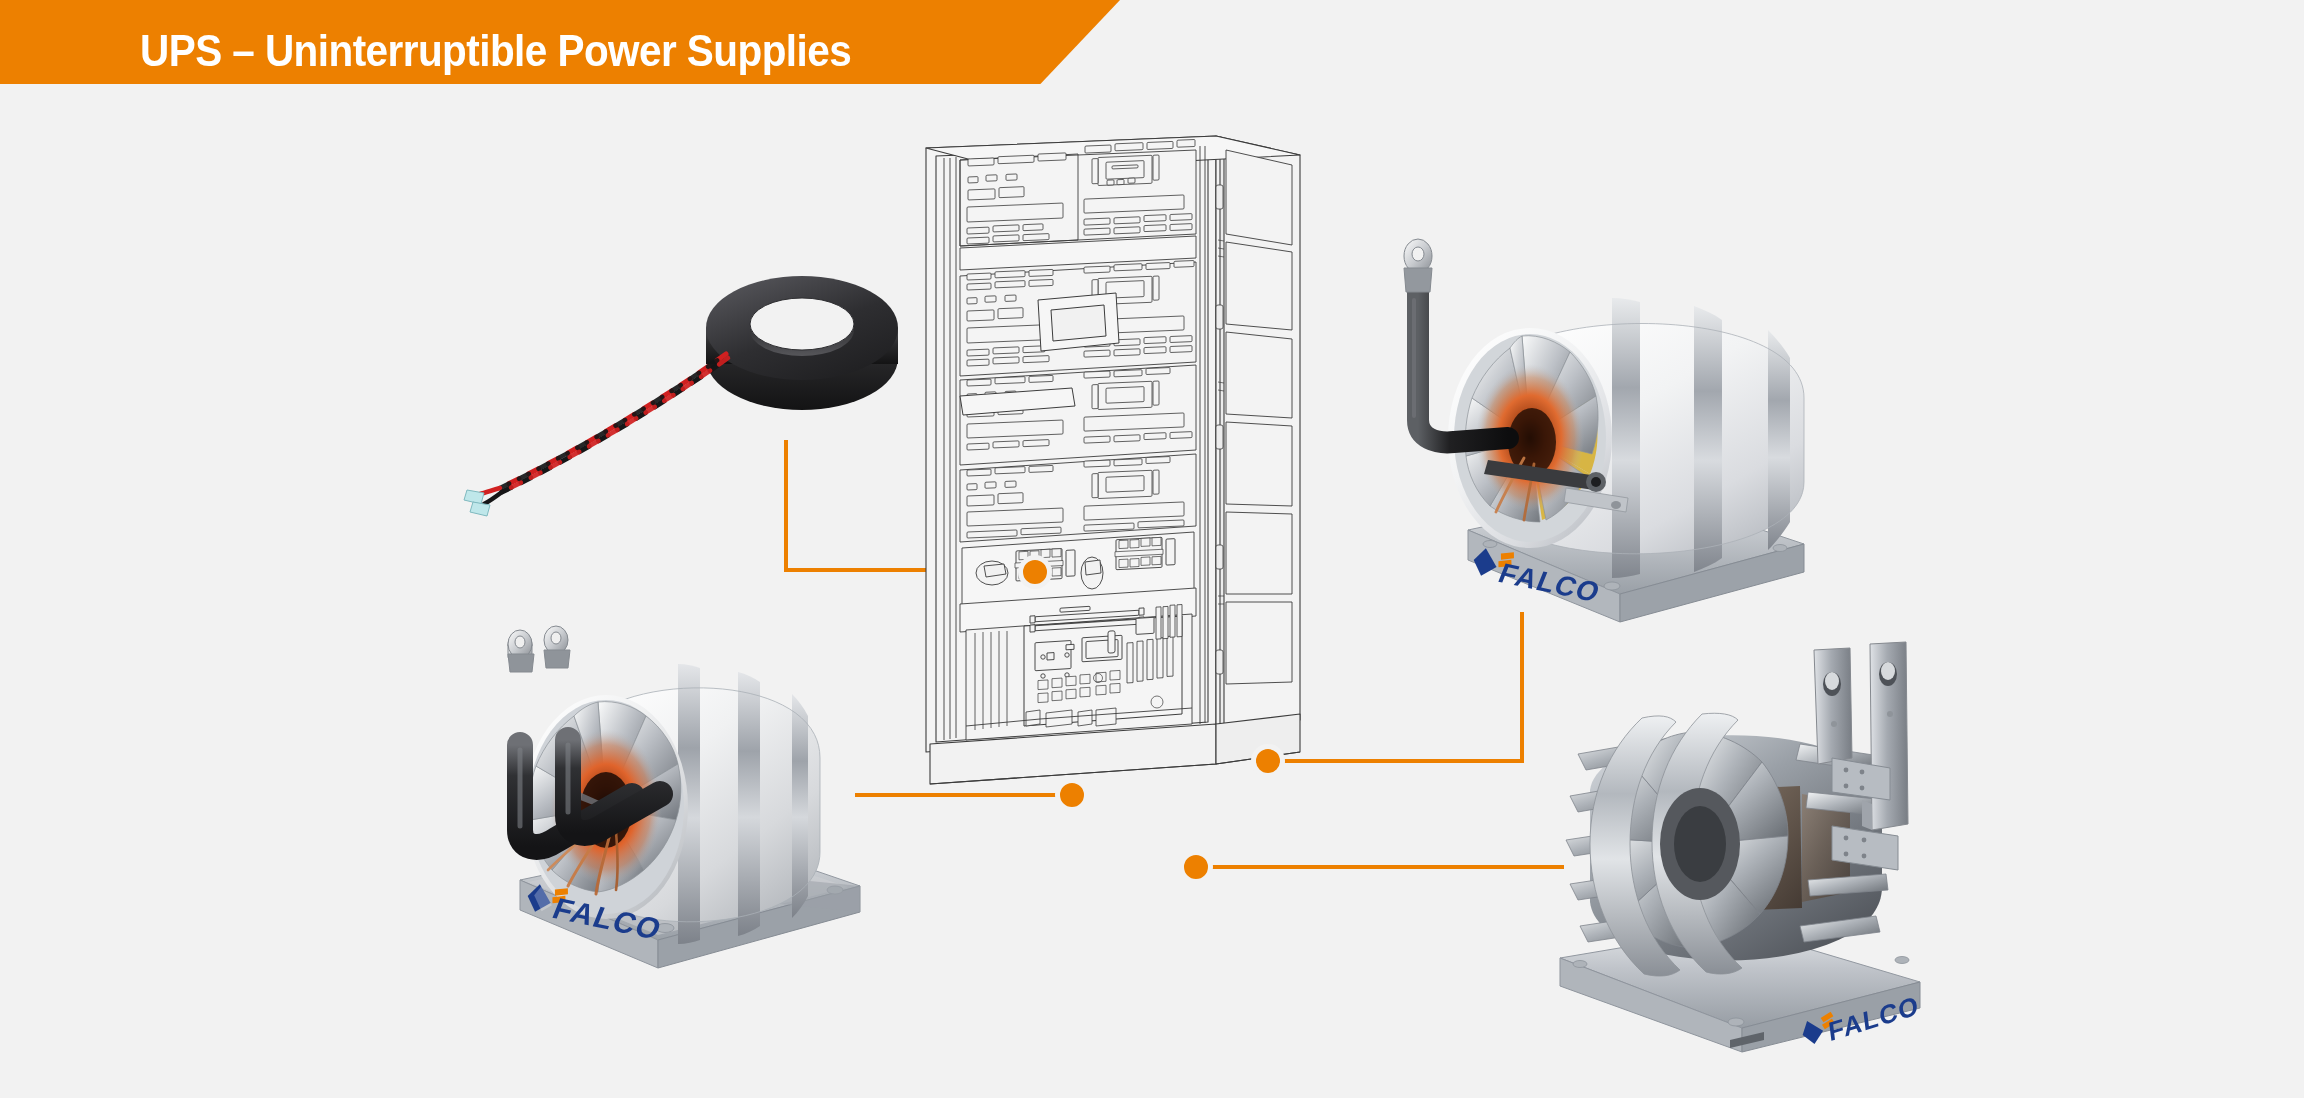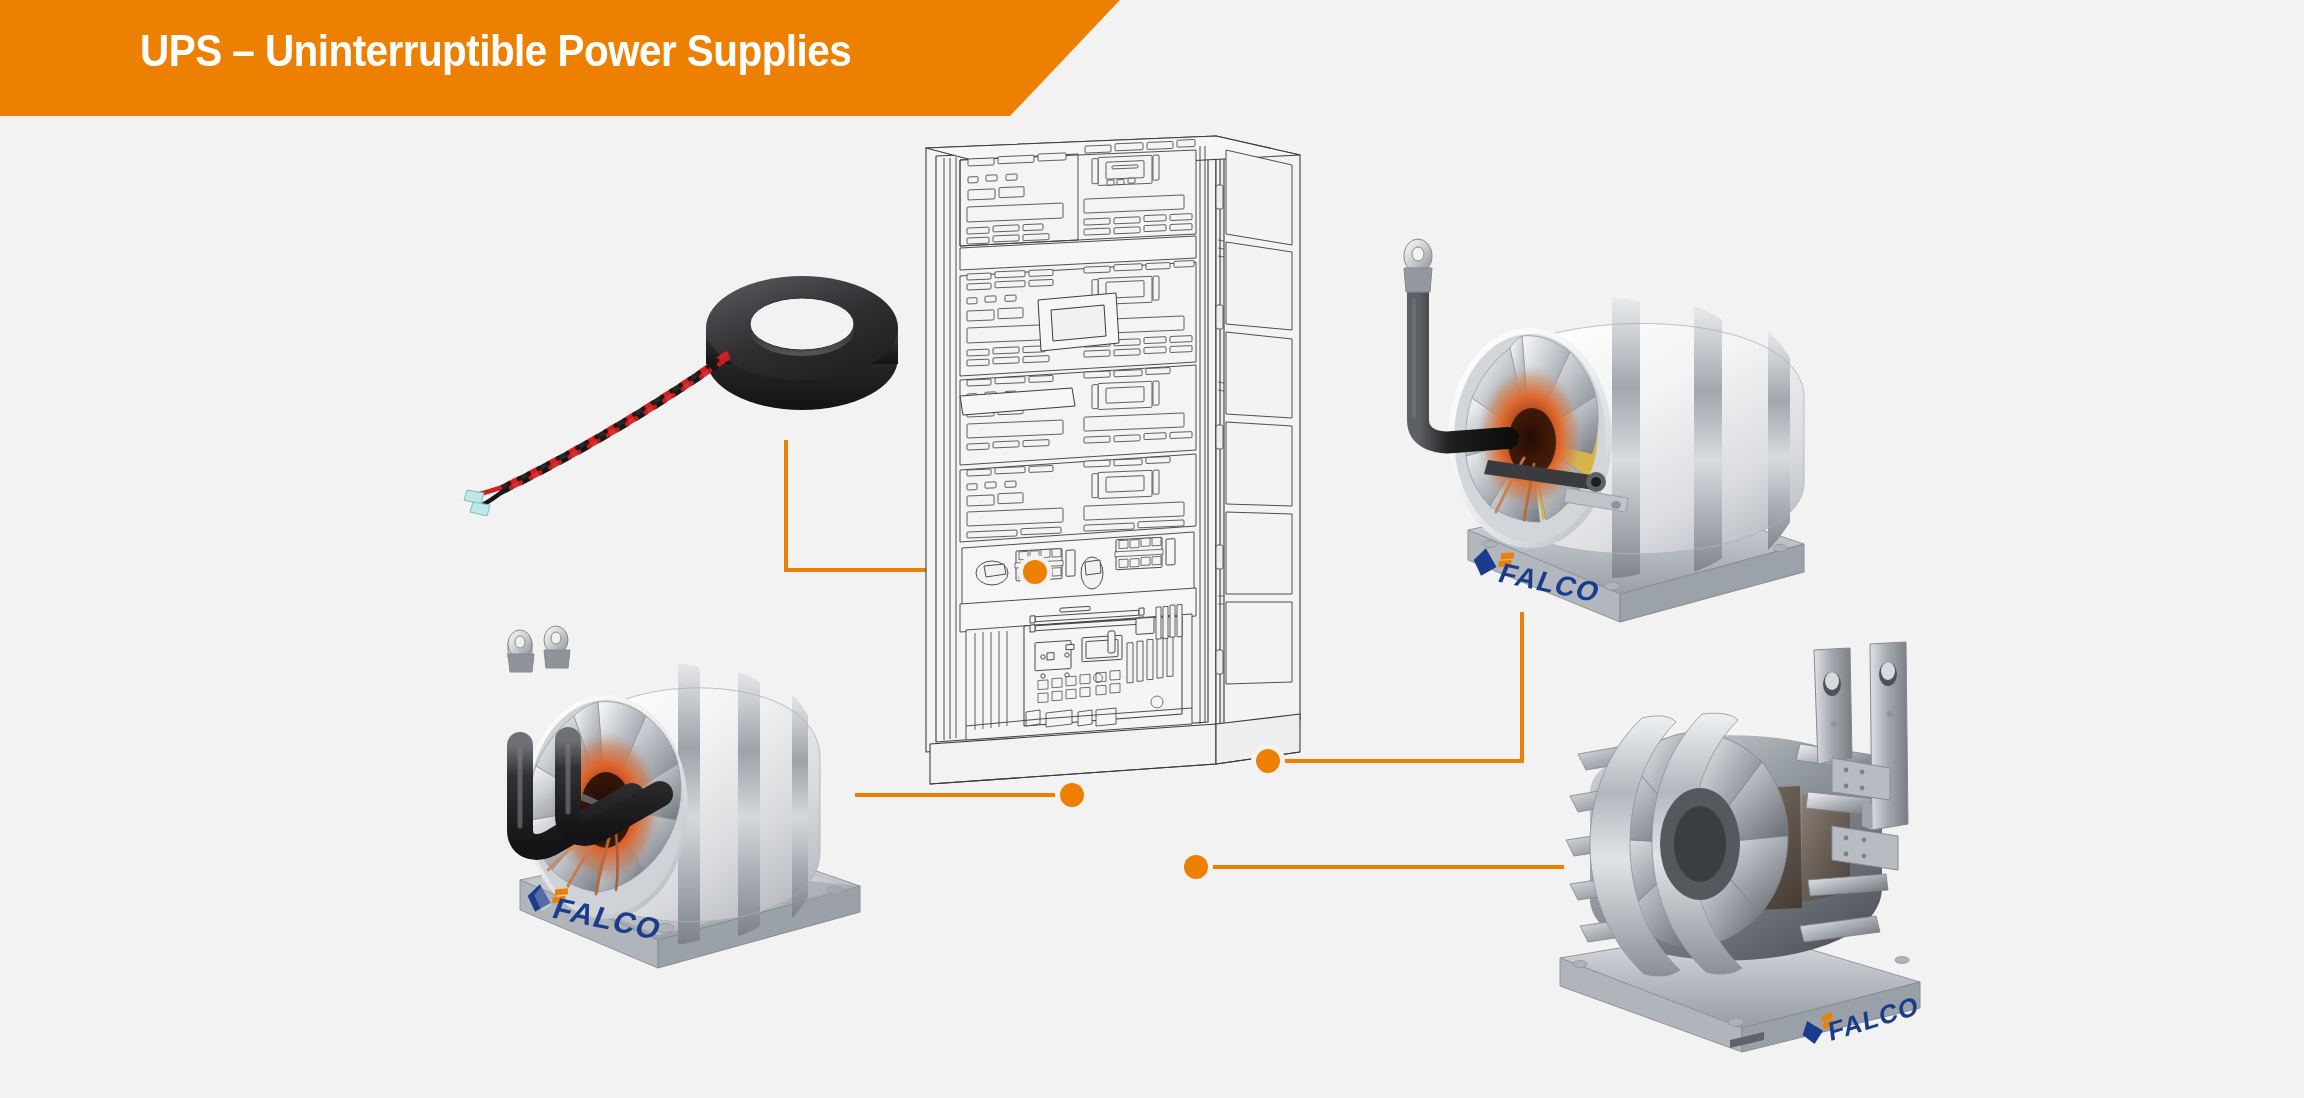--- a/index.html
+++ b/index.html
@@ -6,21 +6,21 @@
   body{
     width:2304px;height:1098px;overflow:hidden;
     background:#f2f2f2;
     font-family:"Liberation Sans", sans-serif;
     position:relative;
   }
   .stage{position:absolute;inset:0;width:2304px;height:1098px;}
 
   
   .banner{
-    position:absolute;left:0;top:0;width:1120px;height:116px;
+    position:absolute;left:0;top:0;width:1120px;height:84px;
     -webkit-clip-path:polygon(0 0,1120px 0,1010px 116px,0 116px);
     clip-path:polygon(0 0,1120px 0,1010px 116px,0 116px);
     background:#ED8000;
   }
   .banner-title{
     position:absolute;left:140px;top:26px;
     color:#ffffff;
     font-size:44px;
     font-weight:bold;
     letter-spacing:-0.6px;

